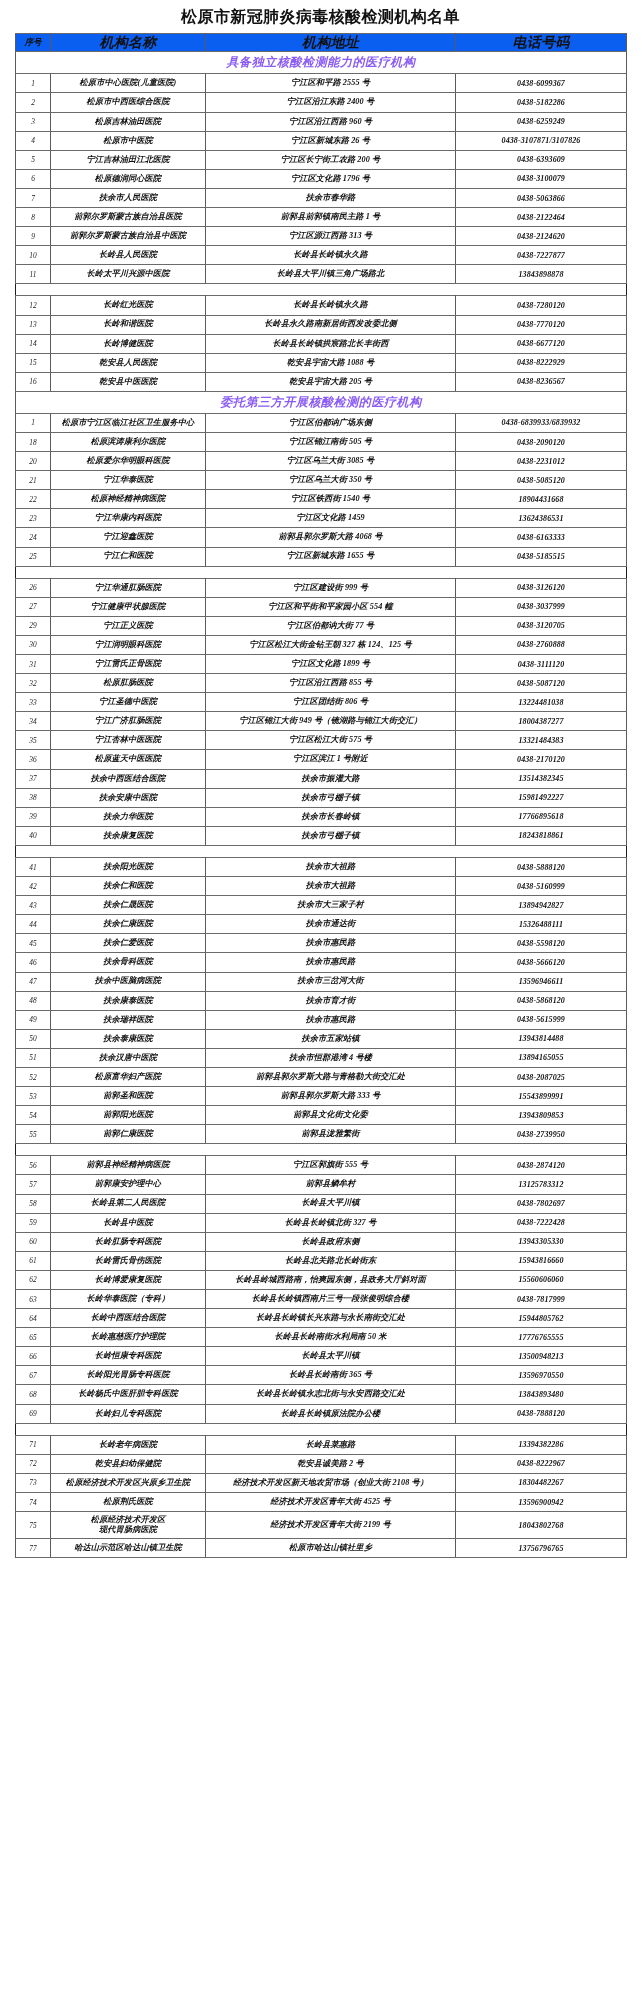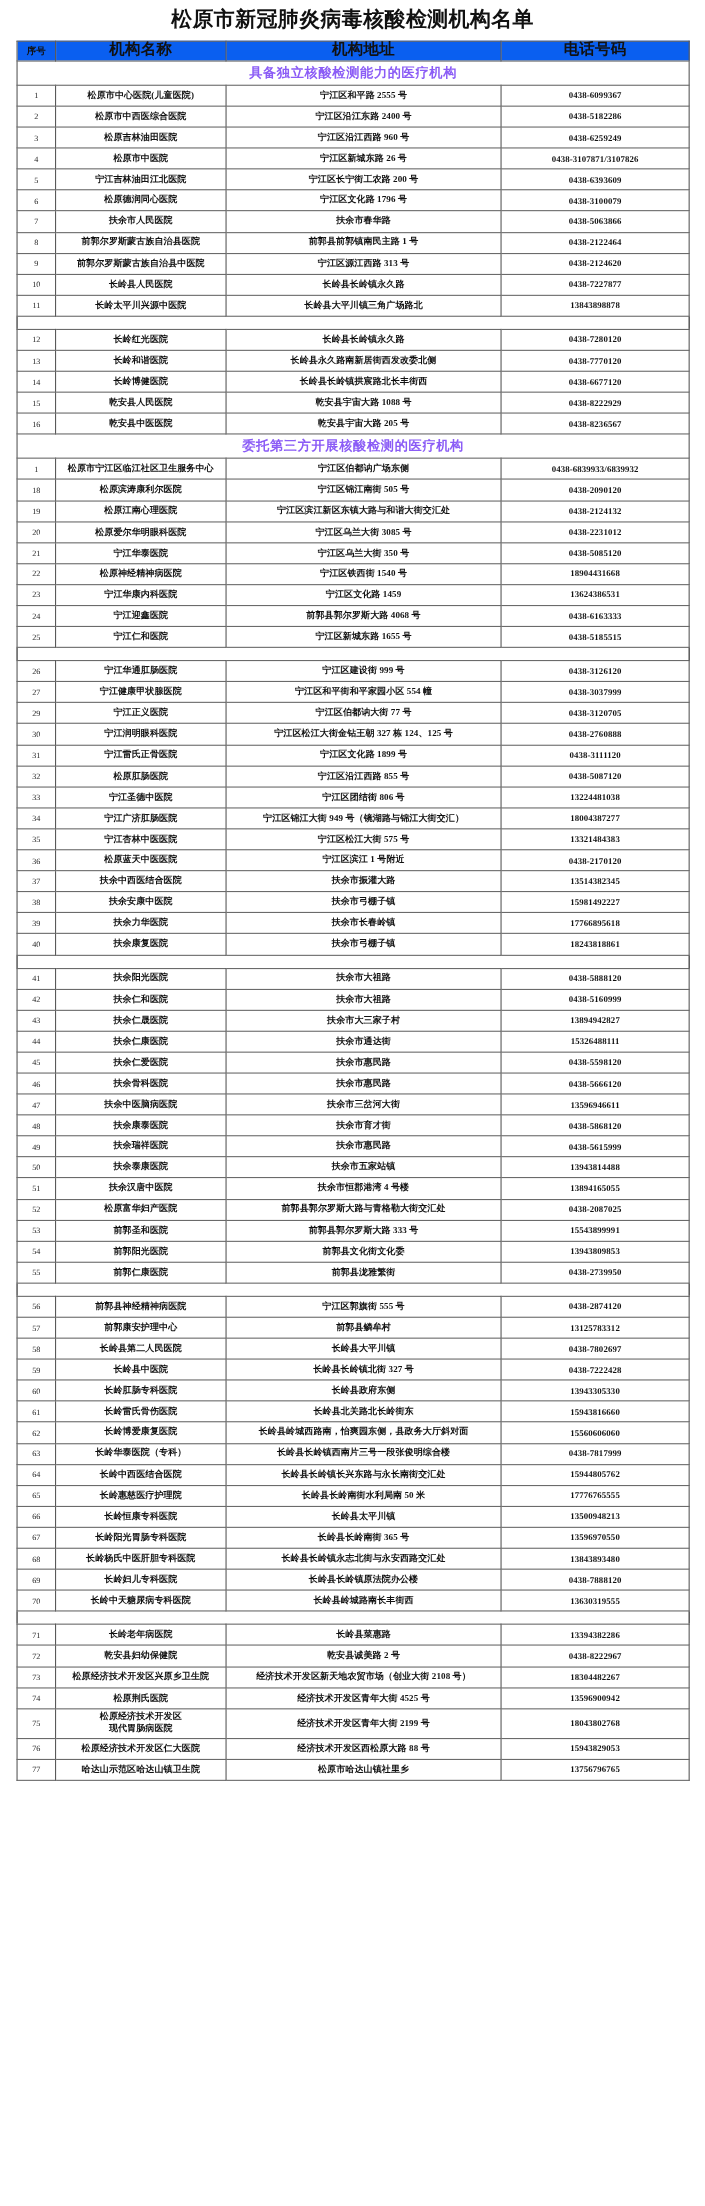--- a/index.html
+++ b/index.html
@@ -18,35 +18,36 @@
     position: relative;
     width: 641px;
     min-height: 2005px;
     background: #ffffff;
     box-sizing: border-box;
   }
   #doc-title {
     text-align: center;
     font-family: "Liberation Serif", "DejaVu Serif", serif;
     font-weight: bold;
-    font-size: 19px;
+    font-size: 16px;
     letter-spacing: 0.4px;
     color: #111111;
     padding: 8px 0 7px 0;
     margin: 0;
     line-height: 1.15;
   }
   .table-wrap {
     padding: 0 15px 0 15px;
   }
   table.reg-table {
     width: 611px;
     border-collapse: collapse;
     table-layout: fixed;
     border: 1.6px solid #1d1d1d;
+    font-style: italic;
   }
   table.reg-table td, table.reg-table th {
     border: 1px solid #5a5a5a;
     border-top-color: #6a6a6a;
     border-bottom-color: #6a6a6a;
     padding: 0;
     vertical-align: middle;
     text-align: center;
   }
   thead th {
@@ -239,26 +240,20 @@
             <td class="addr">宁江区伯都讷广场东侧</td>
             <td class="phone">0438-6839933/6839932</td>
           </tr>
           <tr class="data-row">
             <td class="idx">18</td>
             <td class="name">松原滨涛康利尔医院</td>
             <td class="addr">宁江区锦江南街 505 号</td>
             <td class="phone">0438-2090120</td>
           </tr>
           <tr class="data-row">
-            <td class="idx">19</td>
-            <td class="name">松原江南心理医院</td>
-            <td class="addr">宁江区滨江新区东镇大路与和谐大街交汇处</td>
-            <td class="phone">0438-2124132</td>
-          </tr>
-          <tr class="data-row">
             <td class="idx">20</td>
             <td class="name">松原爱尔华明眼科医院</td>
             <td class="addr">宁江区乌兰大街 3085 号</td>
             <td class="phone">0438-2231012</td>
           </tr>
           <tr class="data-row">
             <td class="idx">21</td>
             <td class="name">宁江华泰医院</td>
             <td class="addr">宁江区乌兰大街 350 号</td>
             <td class="phone">0438-5085120</td>
@@ -546,26 +541,20 @@
             <td class="idx">68</td>
             <td class="name">长岭杨氏中医肝胆专科医院</td>
             <td class="addr">长岭县长岭镇永志北街与永安西路交汇处</td>
             <td class="phone">13843893480</td>
           </tr>
           <tr class="data-row">
             <td class="idx">69</td>
             <td class="name">长岭妇儿专科医院</td>
             <td class="addr">长岭县长岭镇原法院办公楼</td>
             <td class="phone">0438-7888120</td>
-          </tr>
-          <tr class="data-row">
-            <td class="idx">70</td>
-            <td class="name">长岭中天糖尿病专科医院</td>
-            <td class="addr">长岭县岭城路南长丰街西</td>
-            <td class="phone">13630319555</td>
           </tr>
           <tr>
             <td colspan="4" style="border: none; height: 11px; background: rgb(255, 255, 255);"></td>
           </tr>
           <tr class="data-row">
             <td class="idx">71</td>
             <td class="name">长岭老年病医院</td>
             <td class="addr">长岭县菜惠路</td>
             <td class="phone">13394382286</td>
           </tr>
@@ -590,26 +579,20 @@
           <tr class="tall-row">
             <td class="idx">75</td>
             <td class="name">
               <span class="name-2line">松原经济技术开发区</span>
               <span class="name-2line">现代胃肠病医院</span>
             </td>
             <td class="addr">经济技术开发区青年大街 2199 号</td>
             <td class="phone">18043802768</td>
           </tr>
           <tr class="data-row">
-            <td class="idx">76</td>
-            <td class="name">松原经济技术开发区仁大医院</td>
-            <td class="addr">经济技术开发区西松原大路 88 号</td>
-            <td class="phone">15943829053</td>
-          </tr>
-          <tr class="data-row">
             <td class="idx">77</td>
             <td class="name">哈达山示范区哈达山镇卫生院</td>
             <td class="addr">松原市哈达山镇社里乡</td>
             <td class="phone">13756796765</td>
           </tr>
         </tbody>
     </table>
   </div>
 
 </div>

